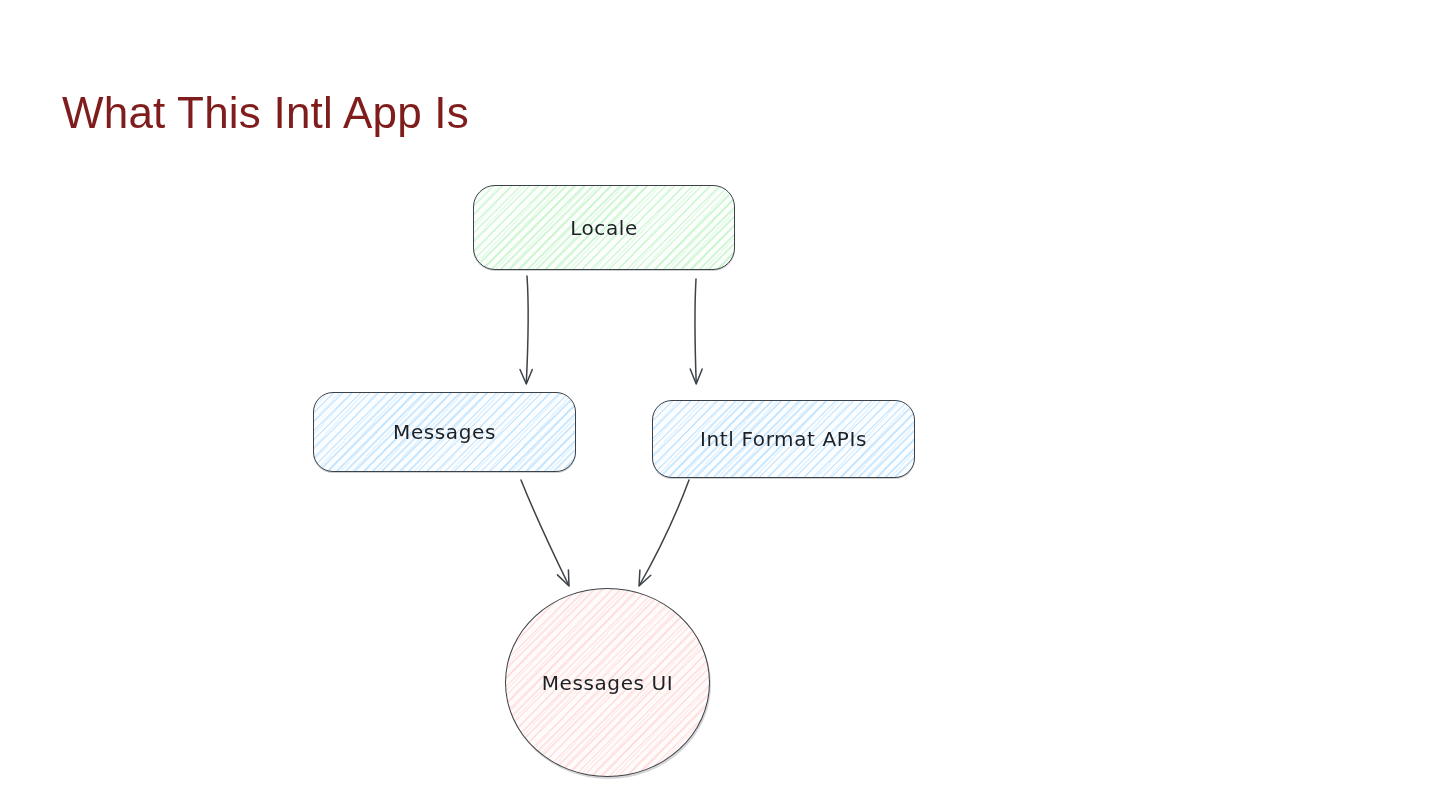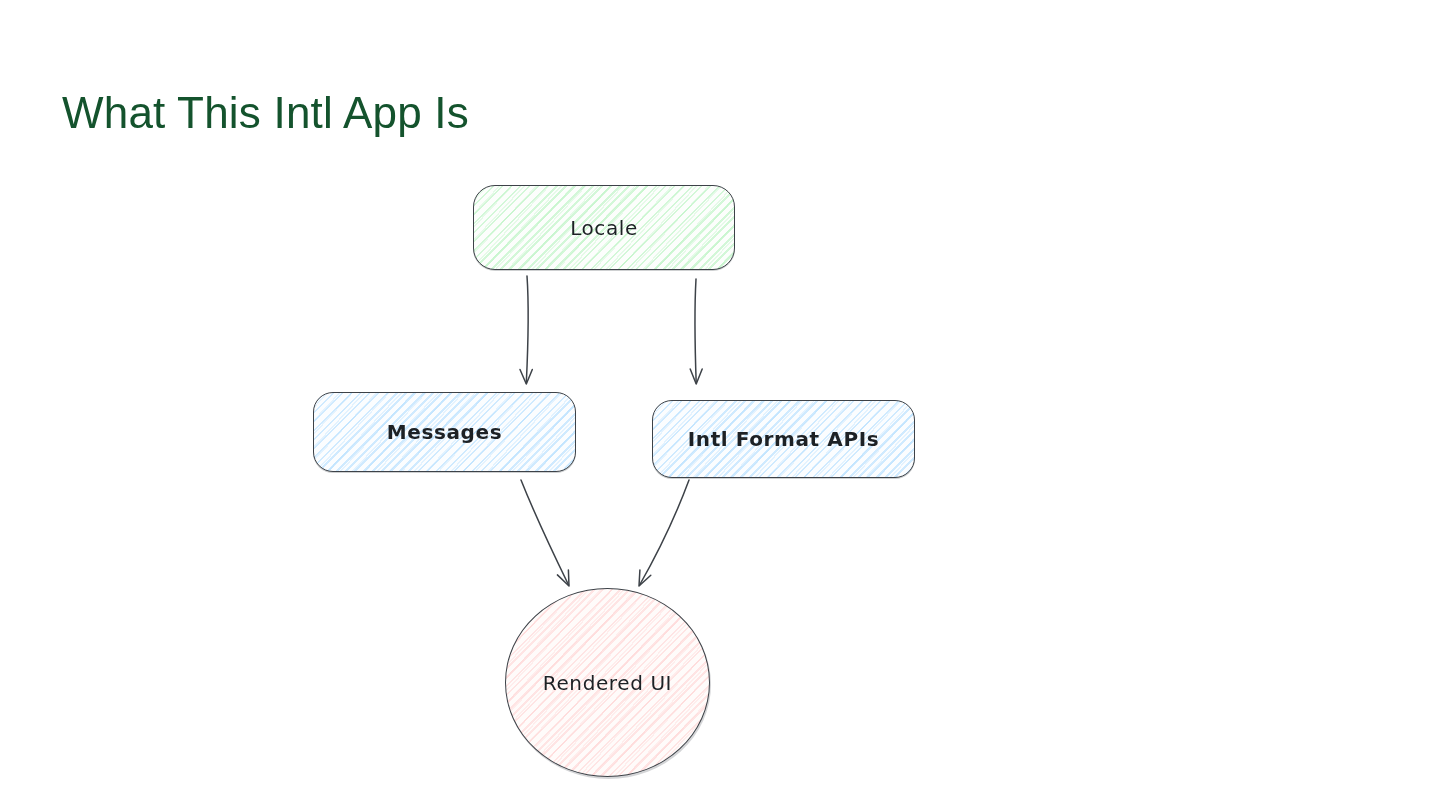--- a/index.html
+++ b/index.html
@@ -11,21 +11,21 @@
     position: relative;
   }
   .slide { position: absolute; inset: 0; width: 1440px; height: 810px; }
 
   .page-title {
     position: absolute;
     left: 62px; top: 88px;
     font-size: 44px;
     font-weight: 400;
     letter-spacing: 0.2px;
-    color: #14532d;
+    color: #7f1d1d;
     white-space: nowrap;
   }
 
   
   .node {
     position: absolute;
     display: flex;
     align-items: center;
     justify-content: center;
     border: 1.7px solid #3d4248;
@@ -47,21 +47,20 @@
     box-shadow: 0 1px 0 rgba(61,66,72,0.25);
   }
 
   .node-messages, .node-intl {
     border-radius: 20px;
     background-color: #fbfdff;
     background-image:
       repeating-linear-gradient(135deg, rgba(165,216,255,0.50) 0px, rgba(165,216,255,0.50) 1.8px, rgba(0,0,0,0) 1.8px, rgba(0,0,0,0) 6.4px),
       repeating-linear-gradient(133deg, rgba(165,216,255,0.28) 0px, rgba(165,216,255,0.28) 1.4px, rgba(0,0,0,0) 1.4px, rgba(0,0,0,0) 9px);
     box-shadow: 0 1px 0 rgba(61,66,72,0.25);
-    font-weight: bold;
   }
   .node-messages { left: 313px; top: 392px; width: 263px; height: 80px; }
   .node-intl     { left: 652px; top: 400px; width: 263px; height: 78px; }
 
   .node-rendered {
     left: 505px; top: 588px; width: 205px; height: 189px;
     border-radius: 50%;
     background-color: #fffbfa;
     background-image:
       repeating-linear-gradient(135deg, rgba(255,201,201,0.45) 0px, rgba(255,201,201,0.45) 1.8px, rgba(0,0,0,0) 1.8px, rgba(0,0,0,0) 6.2px),
@@ -114,16 +113,16 @@
 
   <div class="node node-messages">
     <span class="label">Messages</span>
   </div>
 
   <div class="node node-intl">
     <span class="label">Intl Format APIs</span>
   </div>
 
   <div class="node node-rendered">
-    <span class="label">Rendered UI</span>
+    <span class="label">Messages UI</span>
   </div>
 
 </div>
 
 </body></html>

